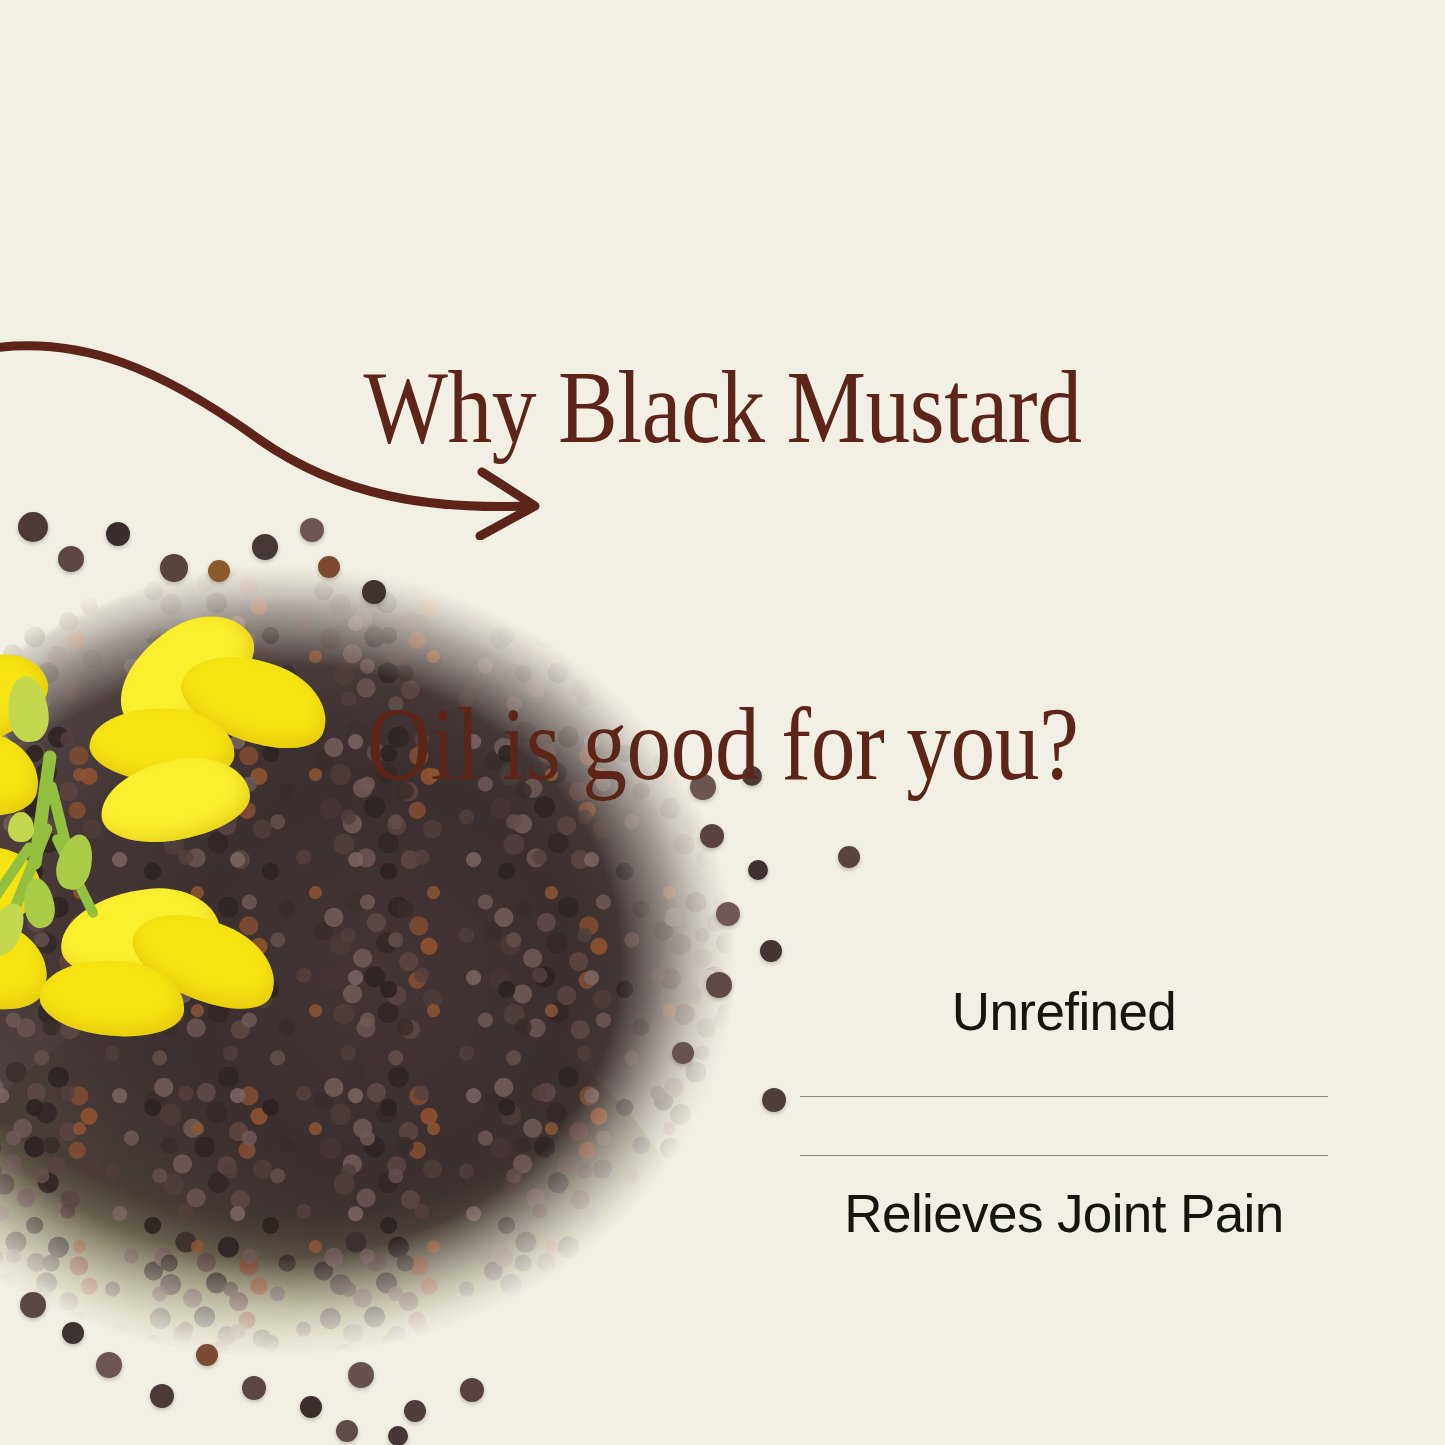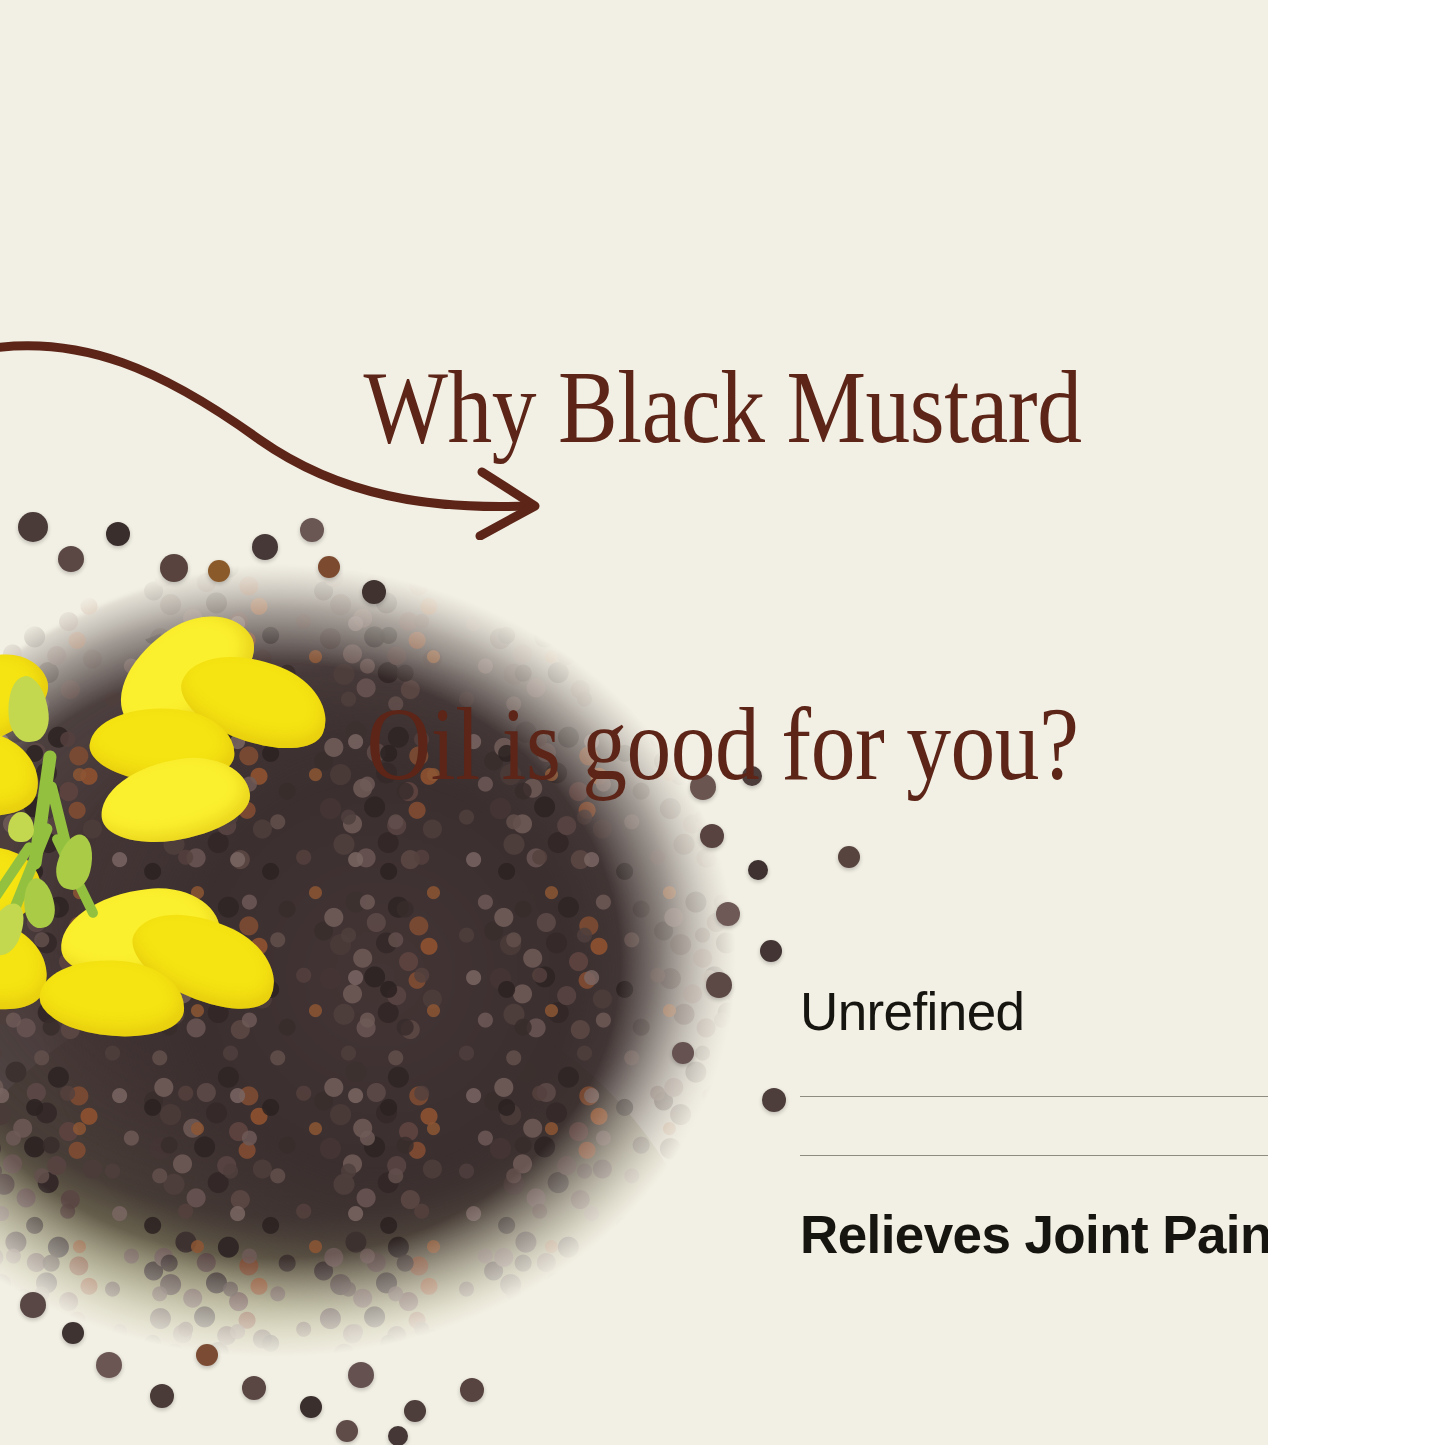--- a/index.html
+++ b/index.html
@@ -2,21 +2,21 @@
 <html><head>
 <meta charset="utf-8">
 <style>
   html, body {
     margin: 0;
     padding: 0;
     background: #ffffff;
   }
   #canvas {
     position: relative;
-    width: 1268px;
+    width: 1445px;
     height: 1445px;
     overflow: hidden;
     background: #f2efe4;
     font-family: "Liberation Sans", sans-serif;
   }
 
   
   #heading {
     position: absolute;
     left: 0;
@@ -61,38 +61,39 @@
 
   
   #benefits {
     position: absolute;
     left: 800px;
     top: 985px;
     width: 528px;
   }
   .benefit-row {
     position: relative;
+    text-align: center;
   }
   .benefit-label {
     color: #16150f;
     font-size: 53px;
     line-height: 1;
     letter-spacing: -0.6px;
     white-space: nowrap;
   }
   .benefit-divider {
     height: 1px;
     background: #8d8b82;
     width: 100%;
   }
   #row-0 .benefit-label { padding-top: 0px; padding-bottom: 0px; }
   #div-0 { margin-top: 58px; }
   #row-1 .benefit-label { margin-top: 72px; }
   #div-1 { margin-top: 58px; }
-  #row-2 .benefit-label { margin-top: 52px; font-weight: bold; }
+  #row-2 .benefit-label { margin-top: 31px; }
 
   
   #photo {
     position: absolute;
     left: 0;
     top: 0;
     width: 900px;
     height: 1445px;
     overflow: hidden;
   }

